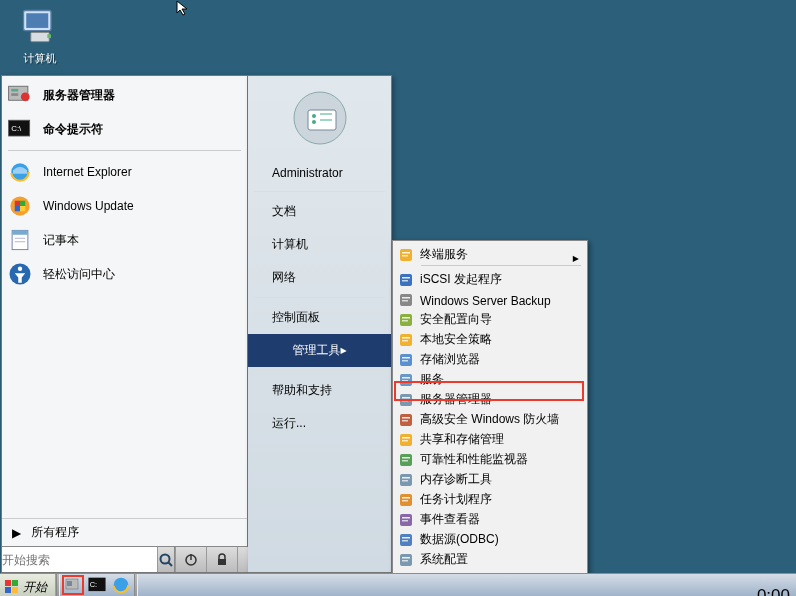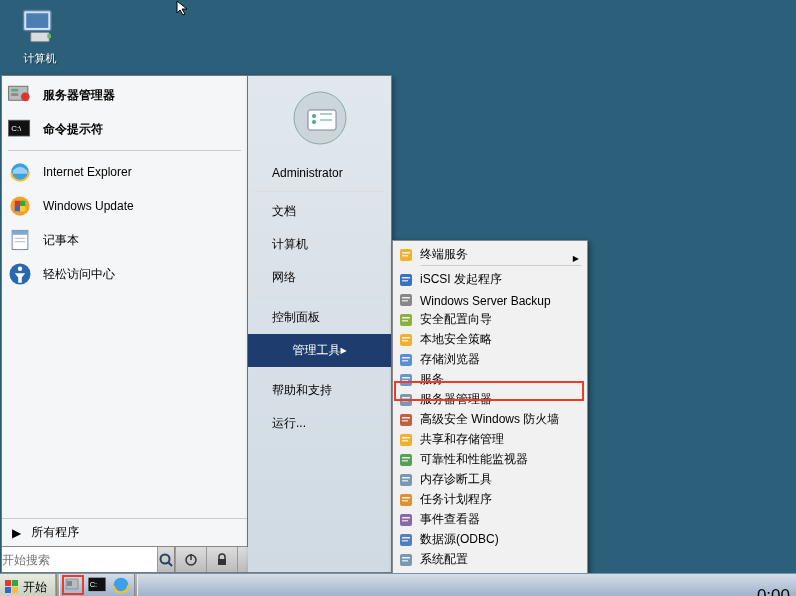--- a/index.html
+++ b/index.html
@@ -40,21 +40,21 @@
 .submenu { position: absolute; left: 392px; top: 240px; width: 196px; background: #F1F1F1; border: 1px solid #888; box-shadow: 2px 2px 5px rgba(0,0,0,.4); padding: 2px; }
 .submenu .row { display: flex; align-items: flex-end; height: 20px; font-size: 12px; position: relative; }
 .submenu .row .ic { width: 20px; height: 16px; margin: 0 4px 0 1px; display:flex; align-items:center; justify-content:center; }
 .submenu .row .ic svg { width: 16px; height: 16px; }
 .submenu .row .arw { margin-left: auto; margin-right: 6px; font-size: 8px; }
 .submenu .sep { height: 1px; background: #ccc; margin: 2px 4px 2px 26px; }
 .redbox { position: absolute; border: 2px solid #ed3a2b; pointer-events: none; }
 
 
 .taskbar { position: absolute; left: 0; bottom: 0; width: 100%; height: 23px; background: linear-gradient(#D5DDE7,#9FB3CA); border-top: 1px solid #7290B0; display: flex; align-items: stretch; }
-.tb-start { display: flex; align-items: center; padding: 4px 8px 0 4px; font-size: 12px; background: linear-gradient(#E8ECE0,#C8D0C0); border-right: 1px solid #8aa; }
+.tb-start { display: flex; align-items: center; padding: 4px 8px 0 4px; font-size: 12px; background: linear-gradient(#E8ECE0,#C8D0C0); border-right: 1px solid #8aa; font-style: italic; }
 .tb-start .flag { width: 16px; height: 16px; margin-right: 3px; }
 .tb-vsep { width: 4px; background: linear-gradient(#bbb,#999); border-left: 1px solid #888; border-right: 1px solid #eee; }
 .tb-qlaunch { display: flex; align-items: center; padding: 0 1px; }
 .tb-qlaunch .qi { width: 22px; height: 20px; display:flex; align-items:center; justify-content:center; margin: 0 1px; }
 .tb-tray { margin-left: auto; display: flex; align-items: center; padding: 0 6px; gap: 4px; font-size: 17px; flex-direction: column; }
 .tb-tray svg { width: 14px; height: 14px; }
 
 .ql-red { border: 2px solid #ed3a2b; }
 </style>
 </head>

